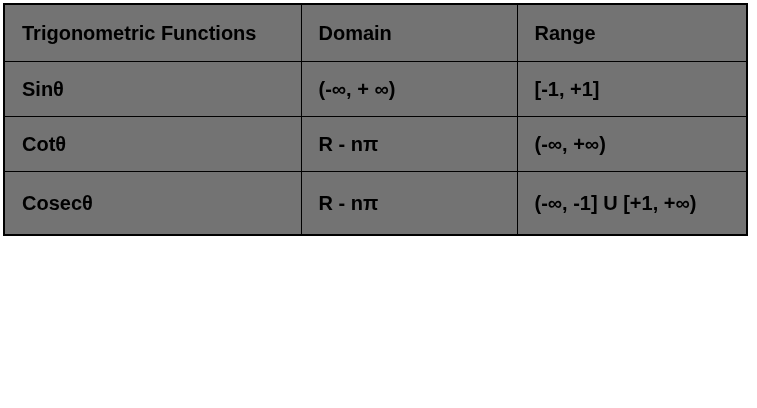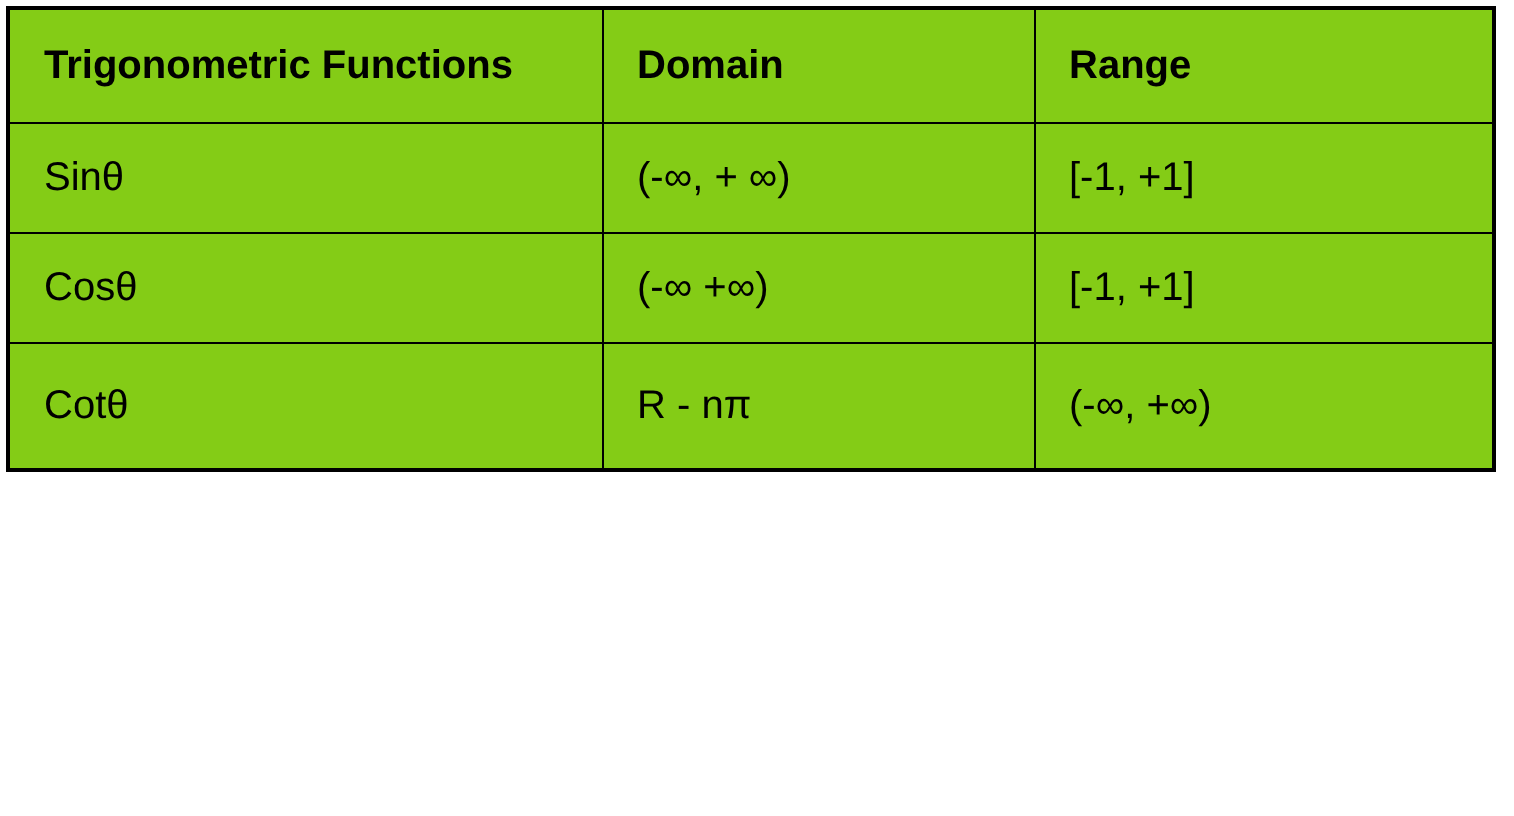--- a/index.html
+++ b/index.html
@@ -15,36 +15,37 @@
     font-family: "Liberation Sans", sans-serif;
     color: #000000;
   }
   table.trig {
     position: absolute;
     left: 3px;
     top: 3px;
     border-collapse: collapse;
     table-layout: fixed;
     border: 2px solid #000000;
-    background: #84cc16;
+    background: #737373;
   }
   table.trig col.c1 { width: 297px; }
   table.trig col.c2 { width: 216px; }
   table.trig col.c3 { width: 230px; }
   table.trig th,
   table.trig td {
     border: 1px solid #000000;
     text-align: left;
     vertical-align: middle;
     padding: 0 8px 0 17px;
     font-size: 20px;
     line-height: 1.2;
     white-space: nowrap;
     overflow: hidden;
     color: #000000;
+    font-weight: bold;
   }
   table.trig th {
     font-weight: bold;
   }
   table.trig thead tr { height: 57px; }
   table.trig tbody tr { height: 55px; }
   table.trig tbody tr:last-child { height: 64px; }
 </style>
 </head>
 <body>
@@ -63,24 +64,24 @@
         <th>Range</th>
       </tr>
     </thead>
     <tbody>
       <tr>
         <td>Sinθ</td>
         <td>(-∞, + ∞)</td>
         <td>[-1, +1]</td>
       </tr>
       <tr>
-        <td>Cosθ</td>
-        <td>(-∞ +∞)</td>
-        <td>[-1, +1]</td>
-      </tr>
-      <tr>
         <td>Cotθ</td>
         <td>R - nπ</td>
         <td>(-∞, +∞)</td>
+      </tr>
+      <tr>
+        <td>Cosecθ</td>
+        <td>R - nπ</td>
+        <td>(-∞, -1] U [+1, +∞)</td>
       </tr>
     </tbody>
   </table>
 </div>
 
 </body></html>

